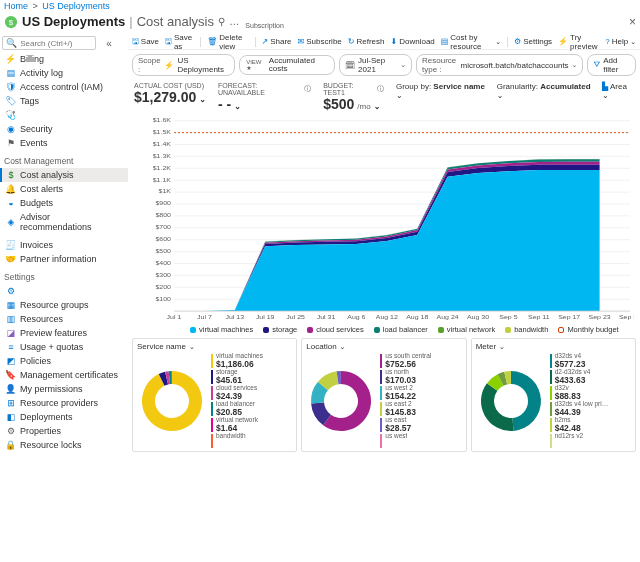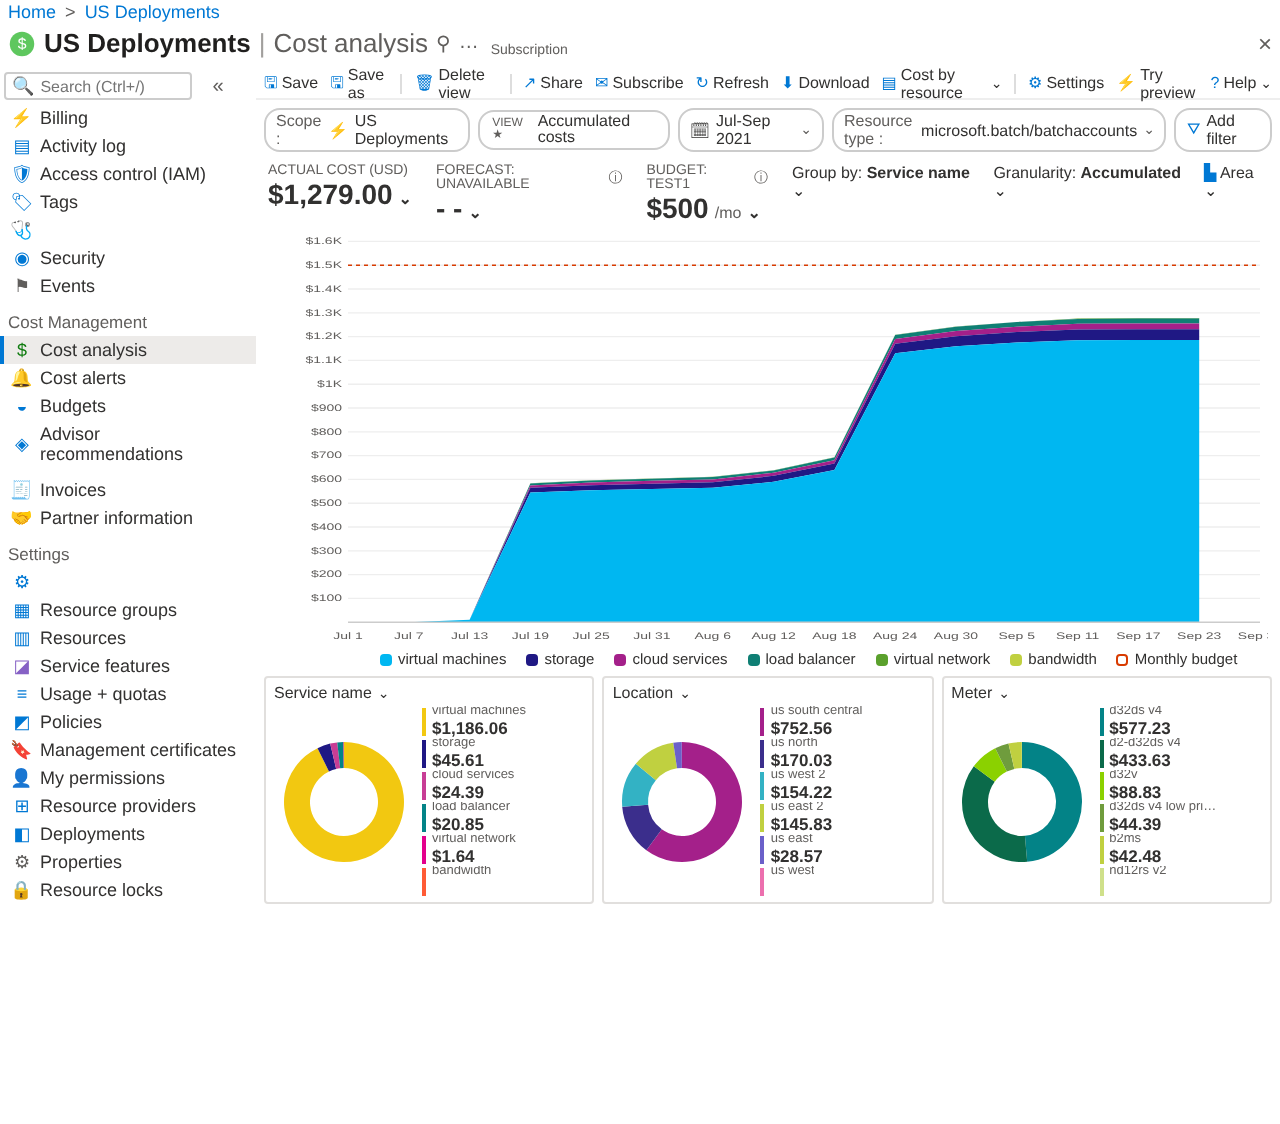--- a/index.html
+++ b/index.html
@@ -160,21 +160,21 @@
             <div class="nav-item">
               <span class="ic" style="color:#0078d4">▦</span>
               <span>Resource groups</span>
             </div>
             <div class="nav-item">
               <span class="ic" style="color:#0078d4">▥</span>
               <span>Resources</span>
             </div>
             <div class="nav-item">
               <span class="ic" style="color:#8661c5">◪</span>
-              <span>Service features</span>
+              <span>Preview features</span>
             </div>
             <div class="nav-item">
               <span class="ic" style="color:#0078d4">≡</span>
               <span>Usage + quotas</span>
             </div>
             <div class="nav-item">
               <span class="ic" style="color:#0078d4">◩</span>
               <span>Policies</span>
             </div>
             <div class="nav-item">

